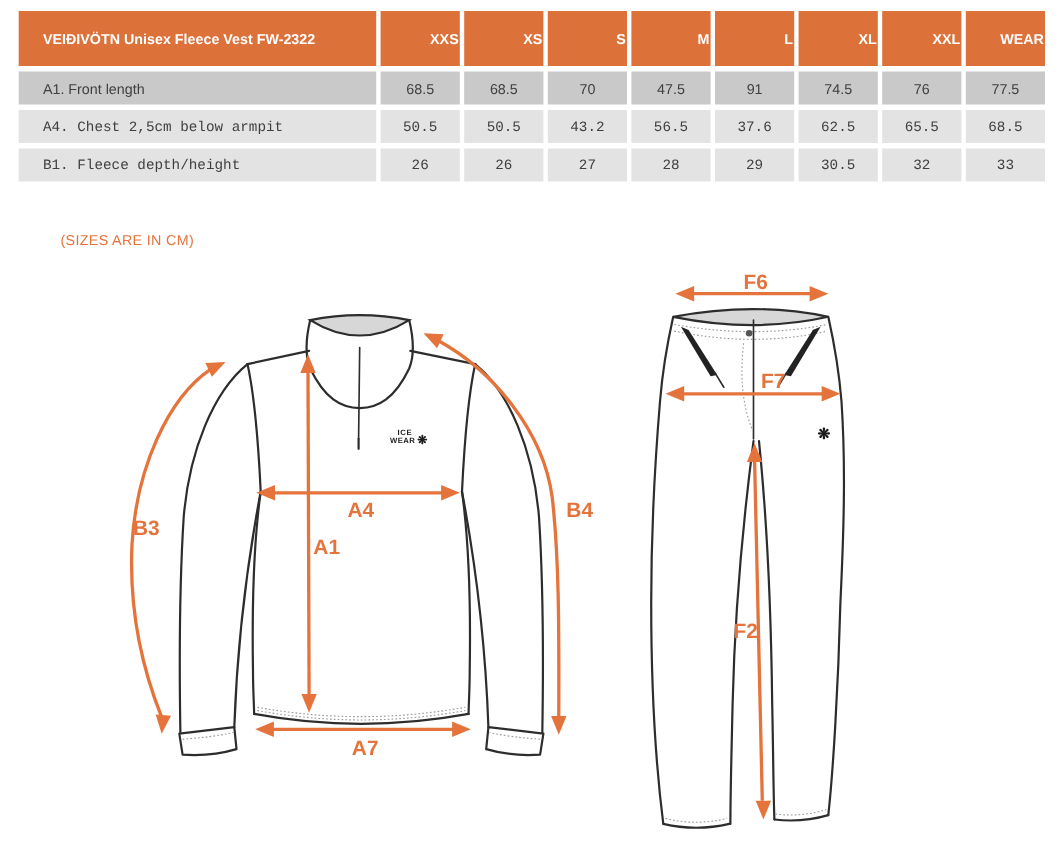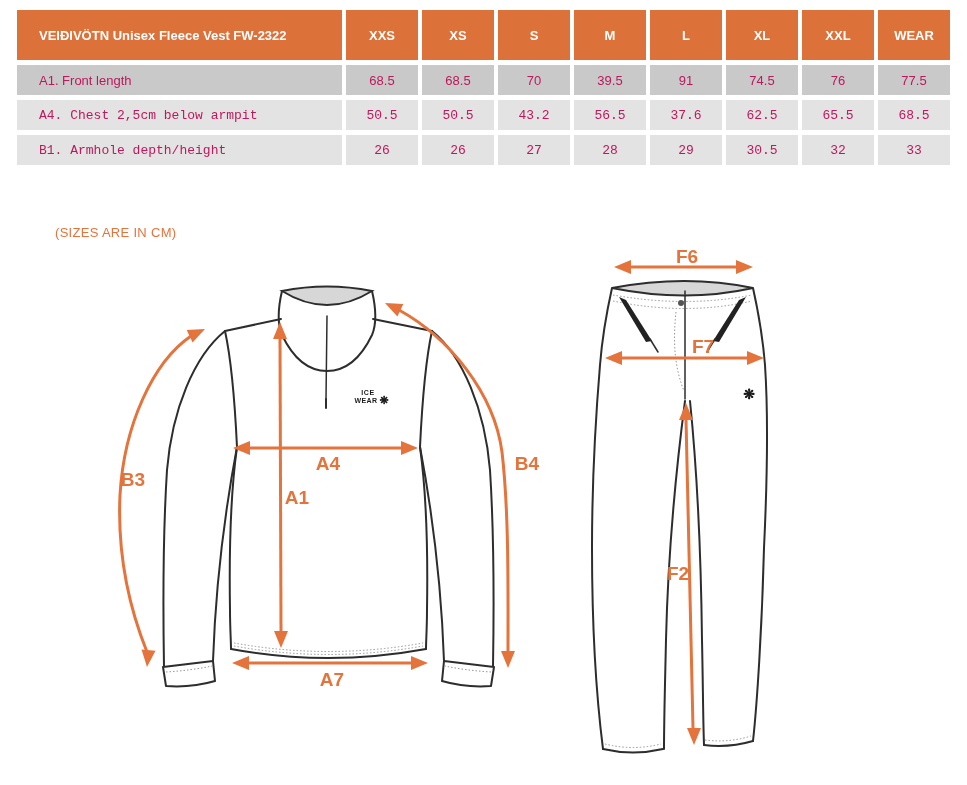--- a/index.html
+++ b/index.html
@@ -2,28 +2,28 @@
 <html><head>
 <meta charset="utf-8">
 <style>
   html,body{margin:0;padding:0;background:#ffffff;}
   .canvas{position:relative;width:967px;height:785px;background:#fff;overflow:hidden;
           font-family:"Liberation Sans", sans-serif;}
   
   table.size-chart{position:absolute;left:13px;top:5px;border-collapse:separate;
                    border-spacing:4px 5px;table-layout:fixed;width:941px;}
   table.size-chart th, table.size-chart td{font-size:13px;overflow:hidden;white-space:nowrap;}
-  table.size-chart tr.head th{background:#DC713A;color:#ffffff;font-weight:bold;height:48px;text-align:center;}
+  table.size-chart tr.head th{background:#DC713A;color:#ffffff;font-weight:bold;height:48px;text-align:right;}
   table.size-chart tr.head th.label{text-align:left;padding-left:22px;}
-  table.size-chart td{height:28px;text-align:center;color:#be185d;}
+  table.size-chart td{height:28px;text-align:center;color:#404040;}
   table.size-chart td.label{text-align:left;padding-left:22px;}
   tr.dark td{background:#C9C9C9;}
   tr.light td{background:#E3E3E3;font-family:Liberation Mono, monospace;}
   
-  .cm-note{position:absolute;left:55px;top:211px;color:#E5733C;font-size:13px;letter-spacing:.3px;margin-top:14px;}
+  .cm-note{position:absolute;left:55px;top:211px;color:#E5733C;font-size:13px;letter-spacing:.3px;}
   
   svg.diagram{position:absolute;left:0;top:240px;}
   .outline{fill:none;stroke:#2D2D2D;stroke-width:2;stroke-linecap:round;stroke-linejoin:round;}
   .thin{fill:none;stroke:#2D2D2D;stroke-width:1.5;stroke-linecap:round;}
   .grayfill{fill:#D7D7D7;stroke:#2D2D2D;stroke-width:2;}
   .whitefill{fill:#ffffff;stroke:#2D2D2D;stroke-width:2;stroke-linejoin:round;}
   .stitch{fill:none;stroke:#979797;stroke-width:1;stroke-dasharray:1.5 2;}
   .meas{fill:none;stroke:#E5733C;stroke-width:3;}
   .head-tri{fill:#E5733C;stroke:none;}
   .meas-label{fill:#E5733C;font-family:"Liberation Sans",sans-serif;font-size:19px;font-weight:bold;text-anchor:middle;}
@@ -57,39 +57,39 @@
       <th>L</th>
       <th>XL</th>
       <th>XXL</th>
       <th>WEAR</th>
     </tr>
     <tr class="dark">
       <td class="label">A1. Front length</td>
       <td>68.5</td>
       <td>68.5</td>
       <td>70</td>
-      <td>39.5</td>
+      <td>47.5</td>
       <td>91</td>
       <td>74.5</td>
       <td>76</td>
       <td>77.5</td>
     </tr>
     <tr class="light">
       <td class="label">A4. Chest 2,5cm below armpit</td>
       <td>50.5</td>
       <td>50.5</td>
       <td>43.2</td>
       <td>56.5</td>
       <td>37.6</td>
       <td>62.5</td>
       <td>65.5</td>
       <td>68.5</td>
     </tr>
     <tr class="light">
-      <td class="label">B1. Armhole depth/height</td>
+      <td class="label">B1. Fleece depth/height</td>
       <td>26</td>
       <td>26</td>
       <td>27</td>
       <td>28</td>
       <td>29</td>
       <td>30.5</td>
       <td>32</td>
       <td>33</td>
     </tr>
   </tbody>

